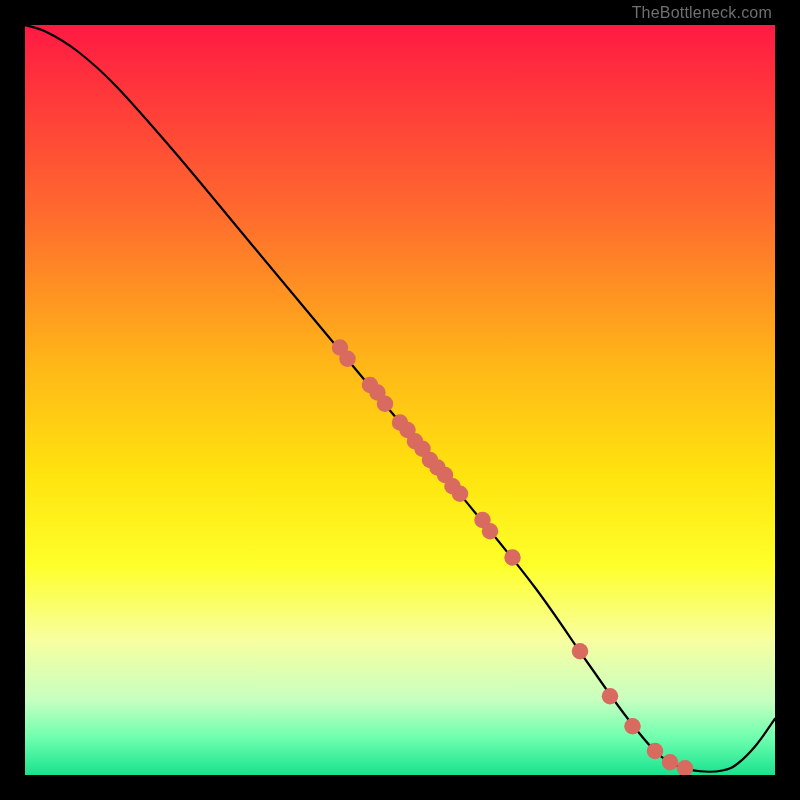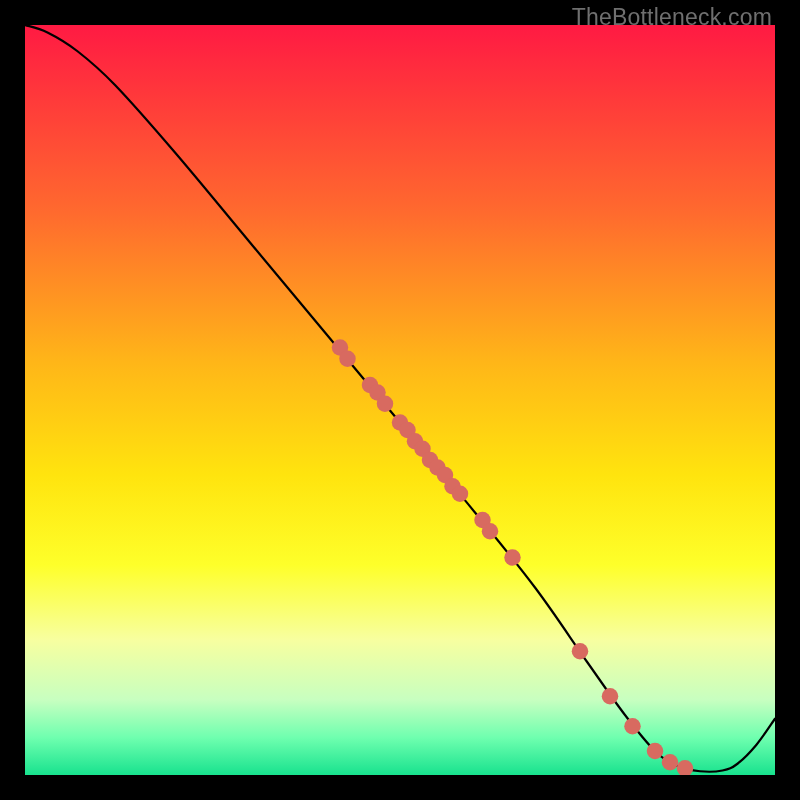--- a/index.html
+++ b/index.html
@@ -21,21 +21,21 @@
     left: 25px;
     top: 25px;
     width: 750px;
     height: 750px;
   }
   .watermark {
     position: absolute;
     top: 4px;
     right: 28px;
     font-family: Arial, Helvetica, sans-serif;
-    font-size: 23px;
+    font-size: 16px;
     color: #6f6f6f;
     letter-spacing: 0.2px;
     z-index: 50;
   }
   svg { display: block; }
 </style>
 </head>
 <body>
 <div class="container">
 

